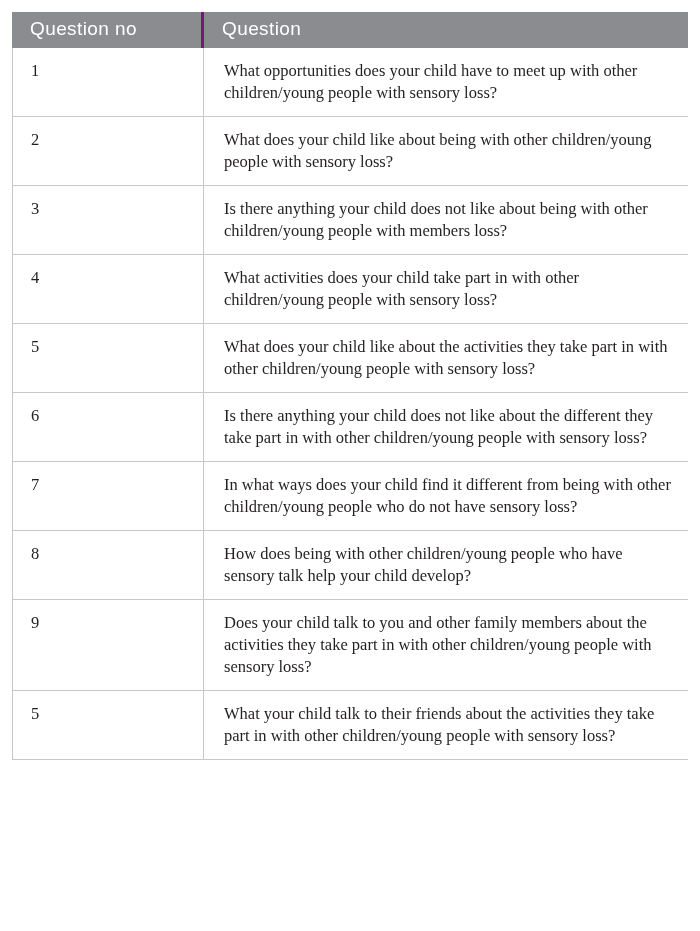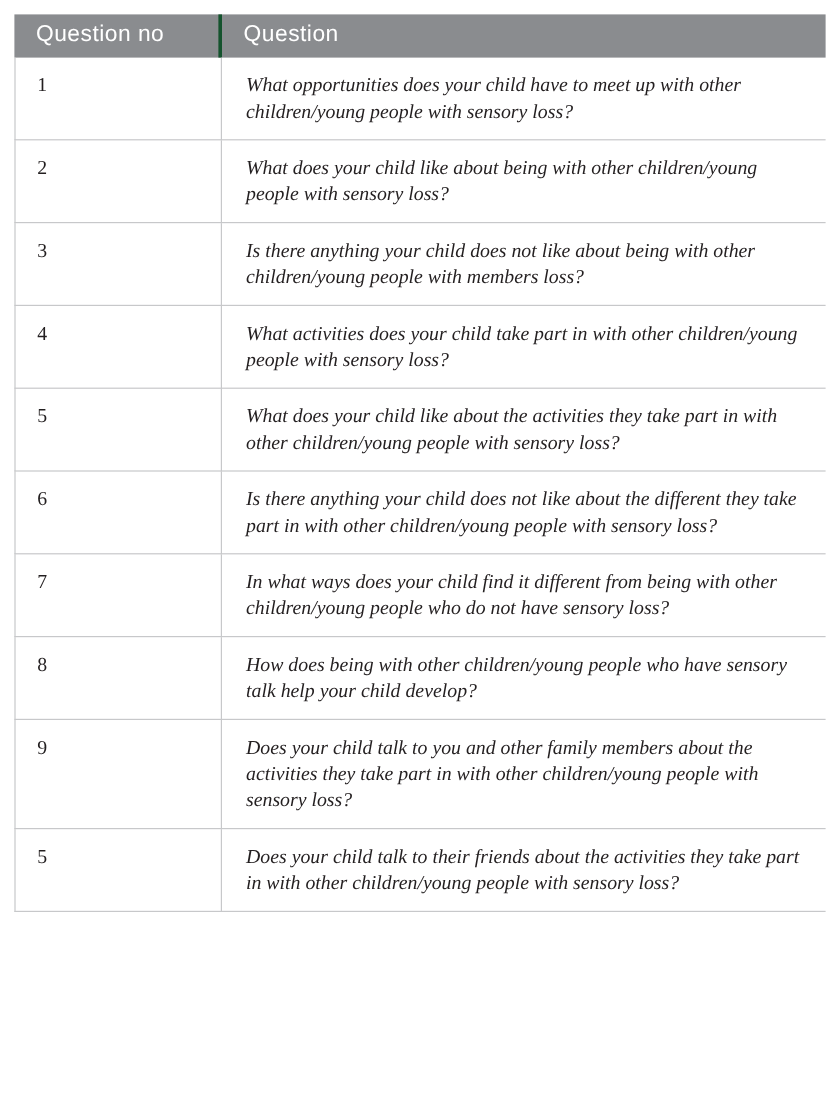--- a/index.html
+++ b/index.html
@@ -33,42 +33,41 @@
     font-weight: 400;
     font-size: 19px;
     letter-spacing: 0.4px;
     text-align: left;
     vertical-align: middle;
     height: 36px;
     padding: 6px 16px 8px 18px;
   }
 
   th.col-no {
-    width: 173px;
-    border-right: 3px solid #14532d;
+    width: 192px;
+    border-right: 3px solid #701a75;
   }
 
   td {
     font-size: 16.5px;
     color: #231f20;
     line-height: 22px;
     vertical-align: top;
     border-bottom: 1px solid #c7c8ca;
     padding: 12px 18px 12px 20px;
   }
 
   td.col-no {
     border-left: 1px solid #c7c8ca;
     border-right: 1px solid #c7c8ca;
     padding-left: 18px;
   }
 
   td.col-q {
     padding-right: 16px;
-    font-style: italic;
   }
 </style>
 </head>
 <body>
 
 <div class="table-wrap">
   <table class="question-table">
     <thead>
       <tr>
         <th class="col-no">Question no</th>
@@ -107,17 +106,17 @@
       <tr>
         <td class="col-no">8</td>
         <td class="col-q">How does being with other children/young people who have sensory talk help your child develop?</td>
       </tr>
       <tr>
         <td class="col-no">9</td>
         <td class="col-q">Does your child talk to you and other family members about the activities they take part in with other children/young people with sensory loss?</td>
       </tr>
       <tr>
         <td class="col-no">5</td>
-        <td class="col-q">Does your child talk to their friends about the activities they take part in with other children/young people with sensory loss?</td>
+        <td class="col-q">What your child talk to their friends about the activities they take part in with other children/young people with sensory loss?</td>
       </tr>
     </tbody>
   </table>
 </div>
 
 </body></html>

